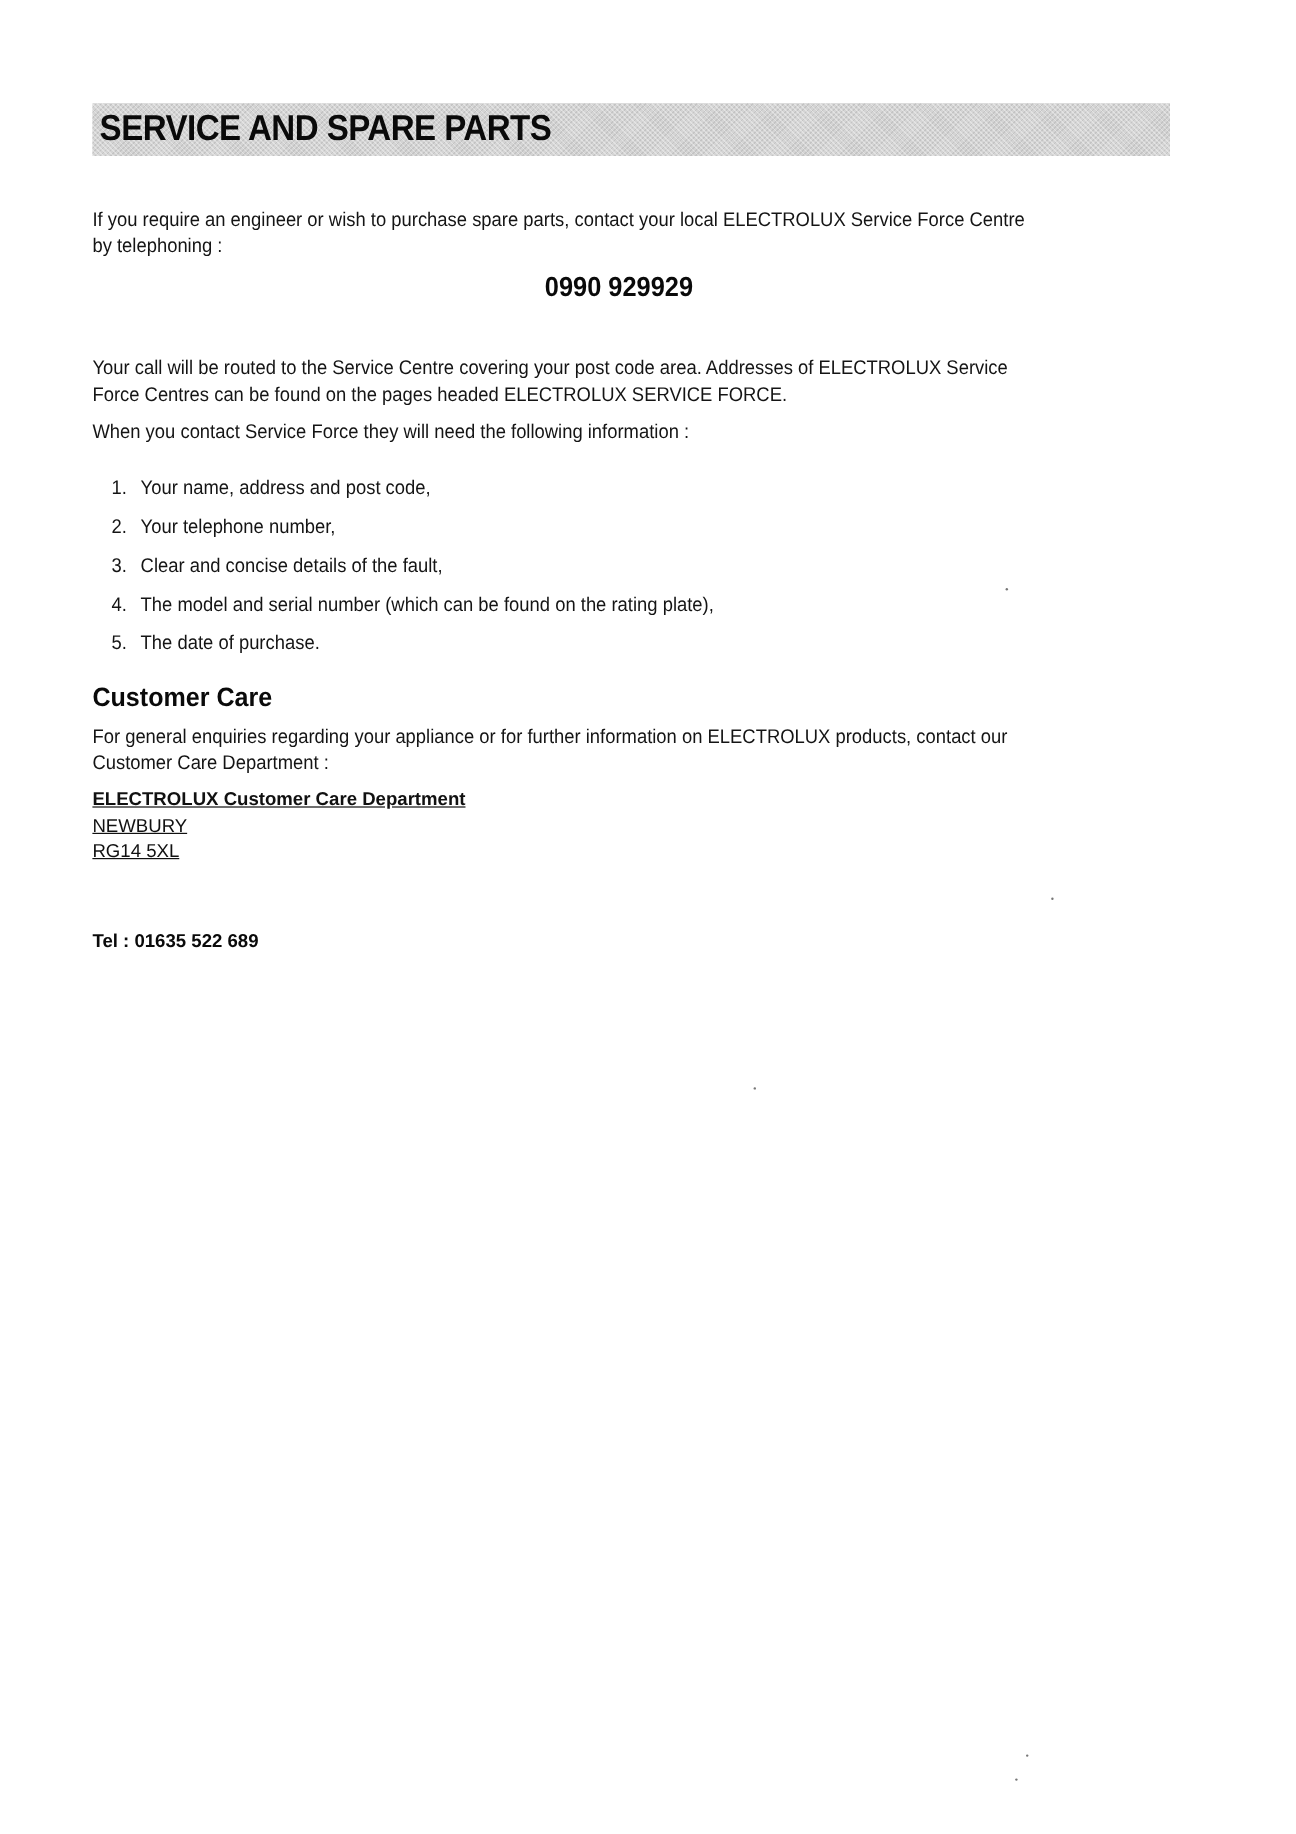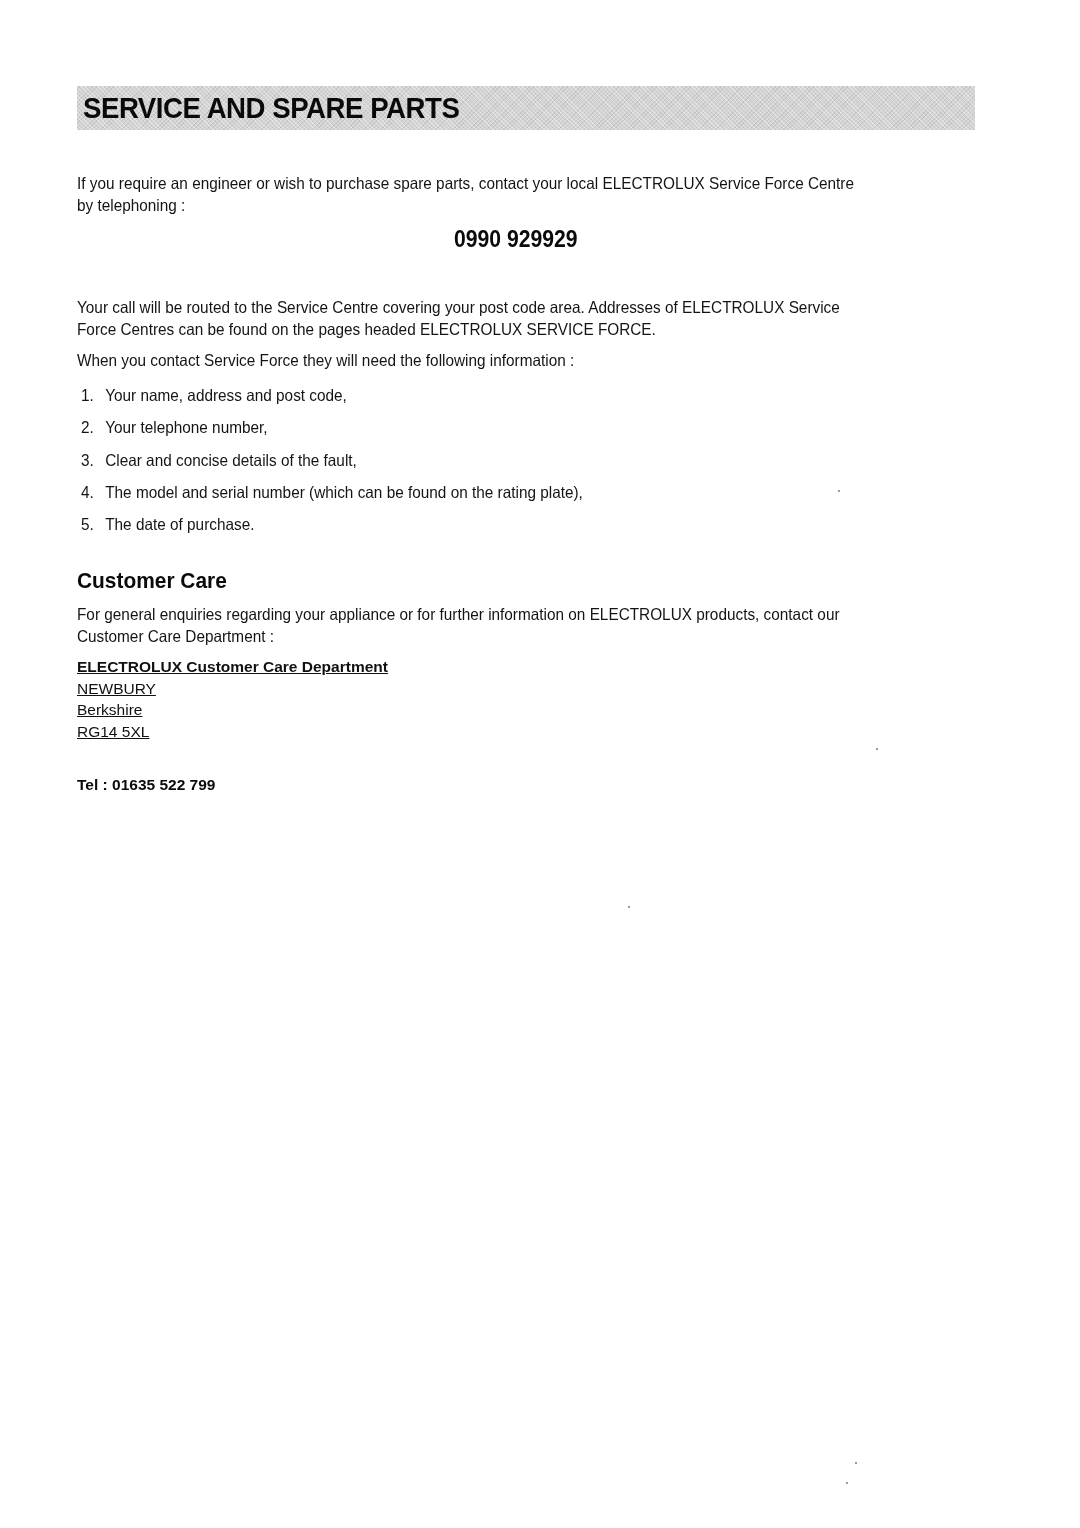--- a/index.html
+++ b/index.html
@@ -61,21 +61,21 @@
       font-size: 23px;
       font-weight: bold;
       color: #0a0a0a;
       transform: scaleX(0.92);
       transform-origin: left top;
     }
     .list {
       position: absolute;
       left: 77px;
       top: 380px;
-      margin: 4px;
+      margin: 16px;
       padding: 0;
       list-style: none;
     }
     .list li {
       height: 32.3px;
       font-size: 16.5px;
       line-height: 22px;
       color: #141414;
       transform: scaleX(0.93);
       transform-origin: left top;
@@ -168,25 +168,24 @@
   </ol>
 
   <div class="section-heading">Customer Care</div>
 
   <div class="text" style="top:603px;">For general enquiries regarding your appliance or for further information on ELECTROLUX products, contact our</div>
   <div class="text" style="top:625px;">Customer Care Department :</div>
 
   <div class="address">
     <div class="bold">ELECTROLUX Customer Care Department</div>
     <div>NEWBURY</div>
-    <div>Berkshire</div>
     <div>RG14 5XL</div>
   </div>
 
-  <div class="tel">Tel : 01635 522 799</div>
+  <div class="tel">Tel : 01635 522 689</div>
 
   <div class="page-number">28</div>
 
   <div class="speck" style="left:838px; top:490px;"></div>
   <div class="speck" style="left:876px; top:748px;"></div>
   <div class="speck" style="left:628px; top:906px;"></div>
   <div class="speck" style="left:855px; top:1462px;"></div>
   <div class="speck" style="left:846px; top:1482px;"></div>
 
 </div>

